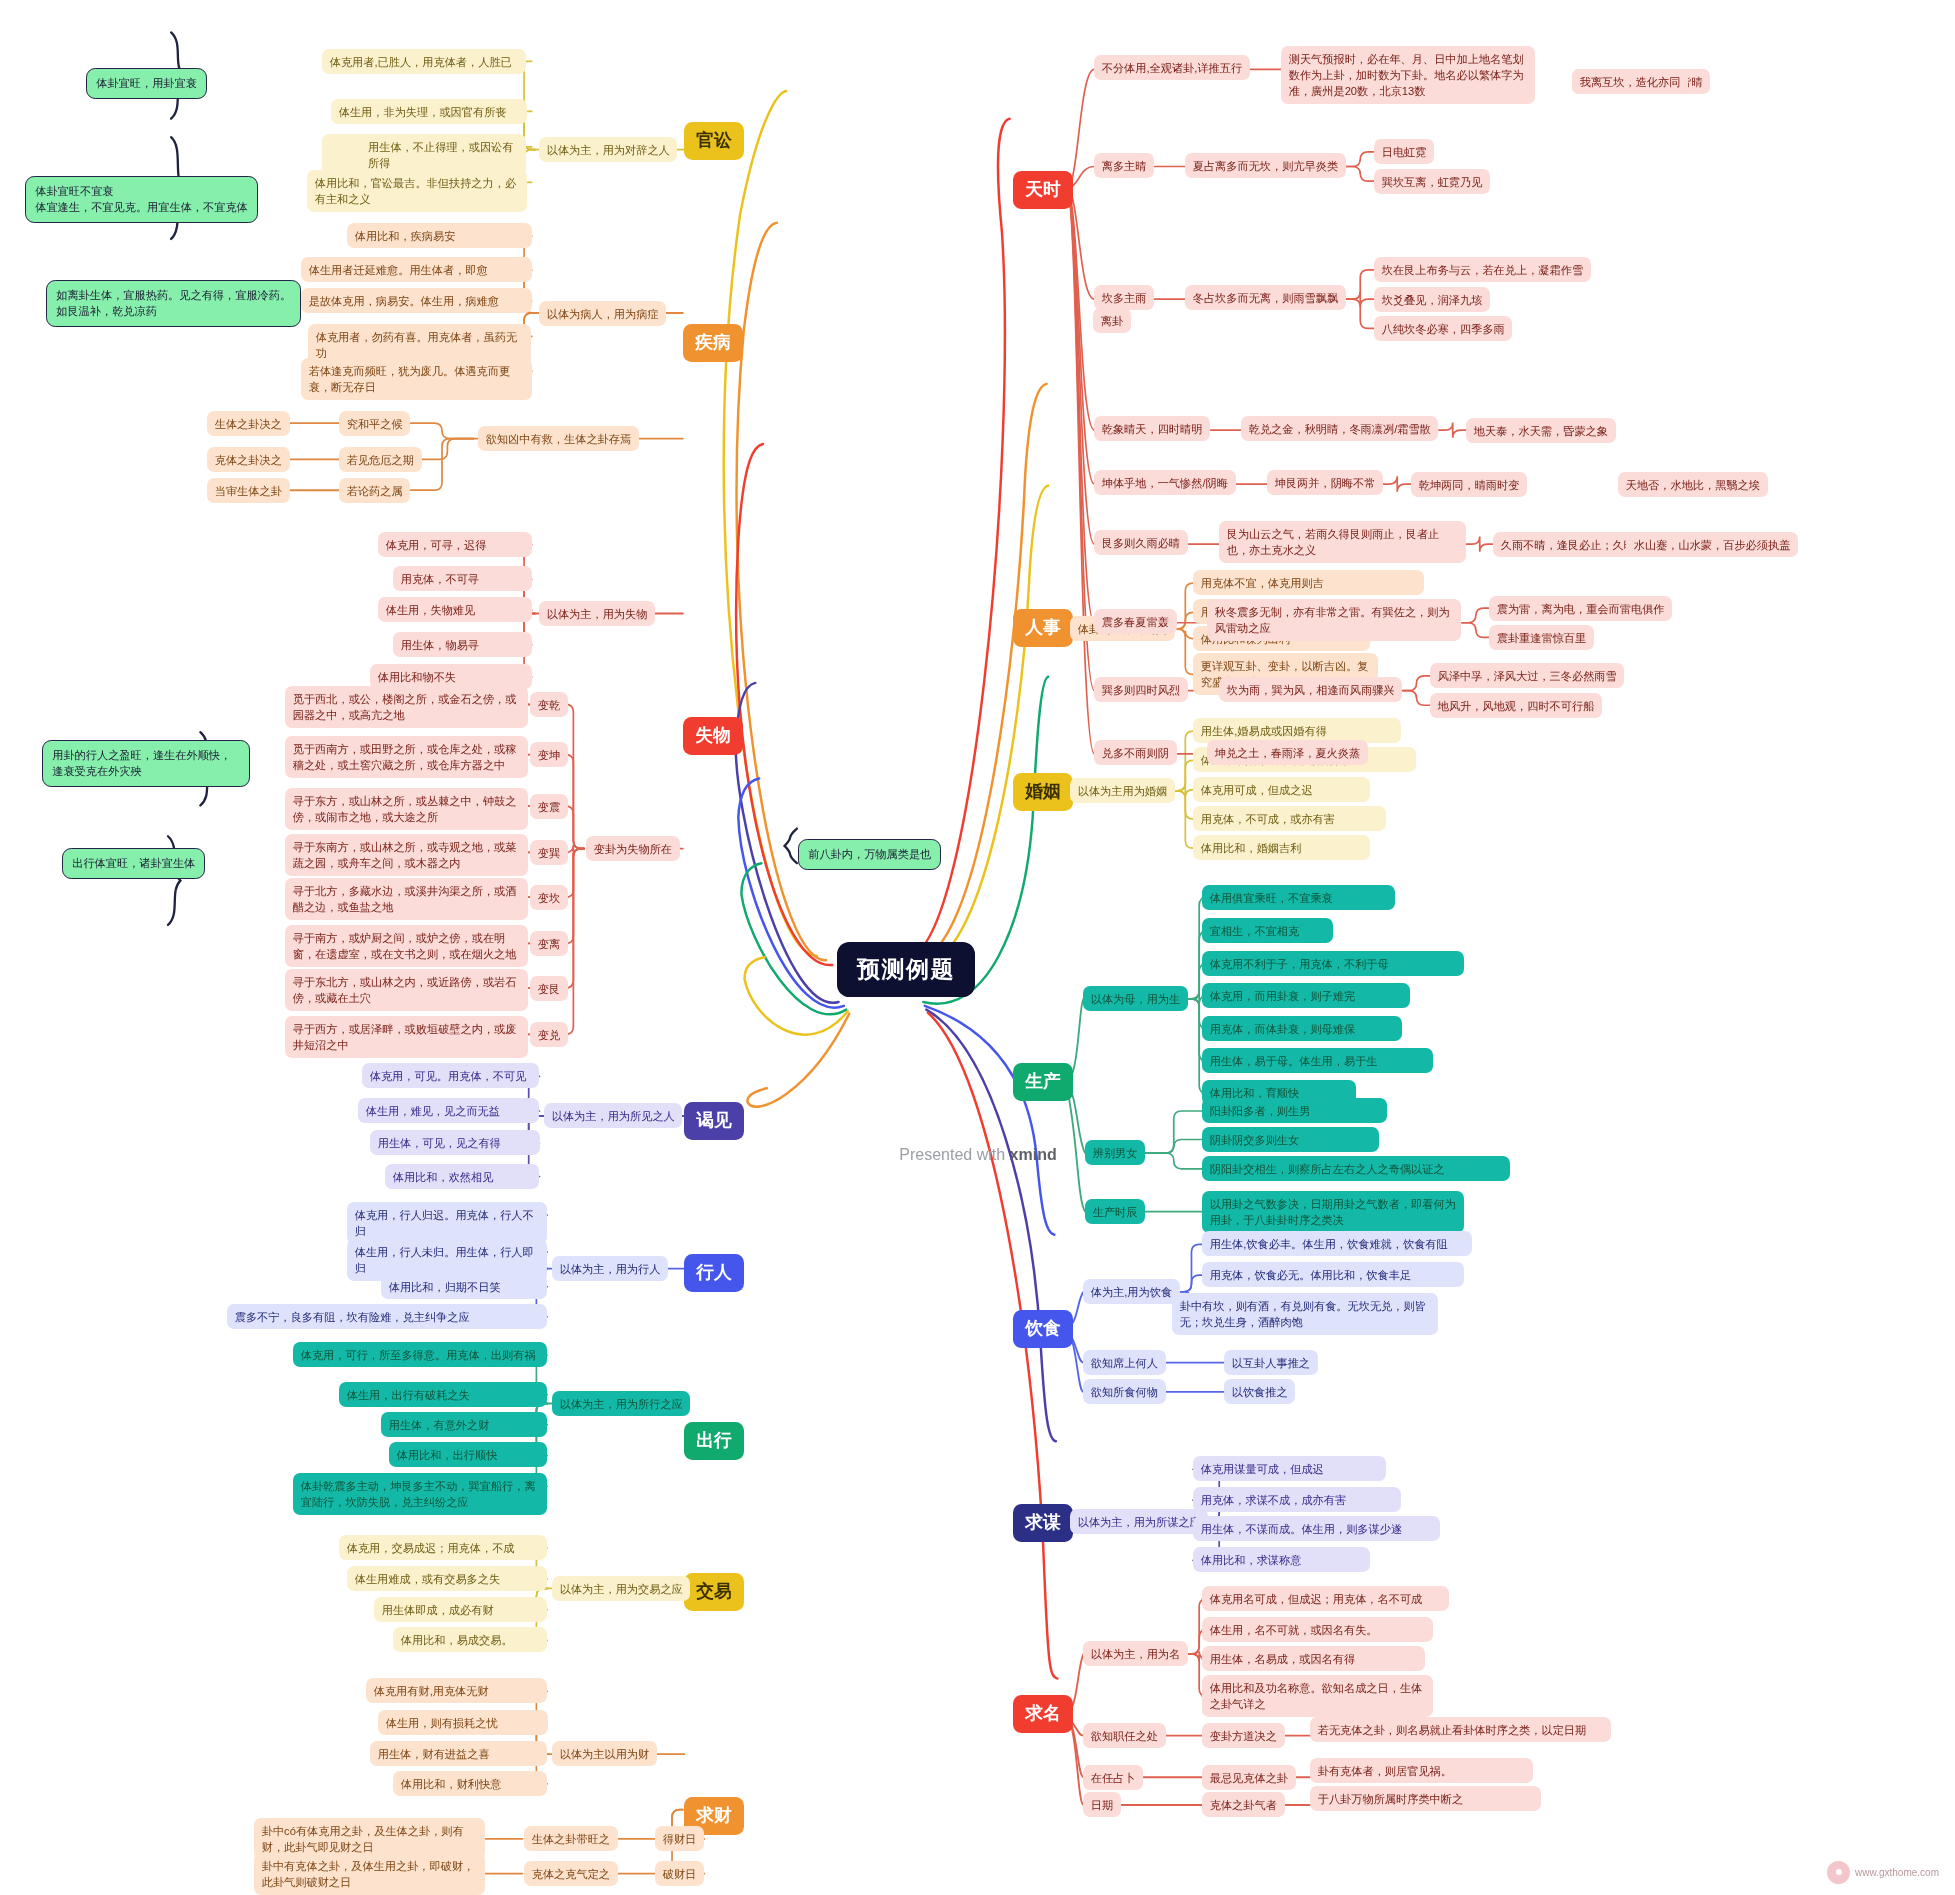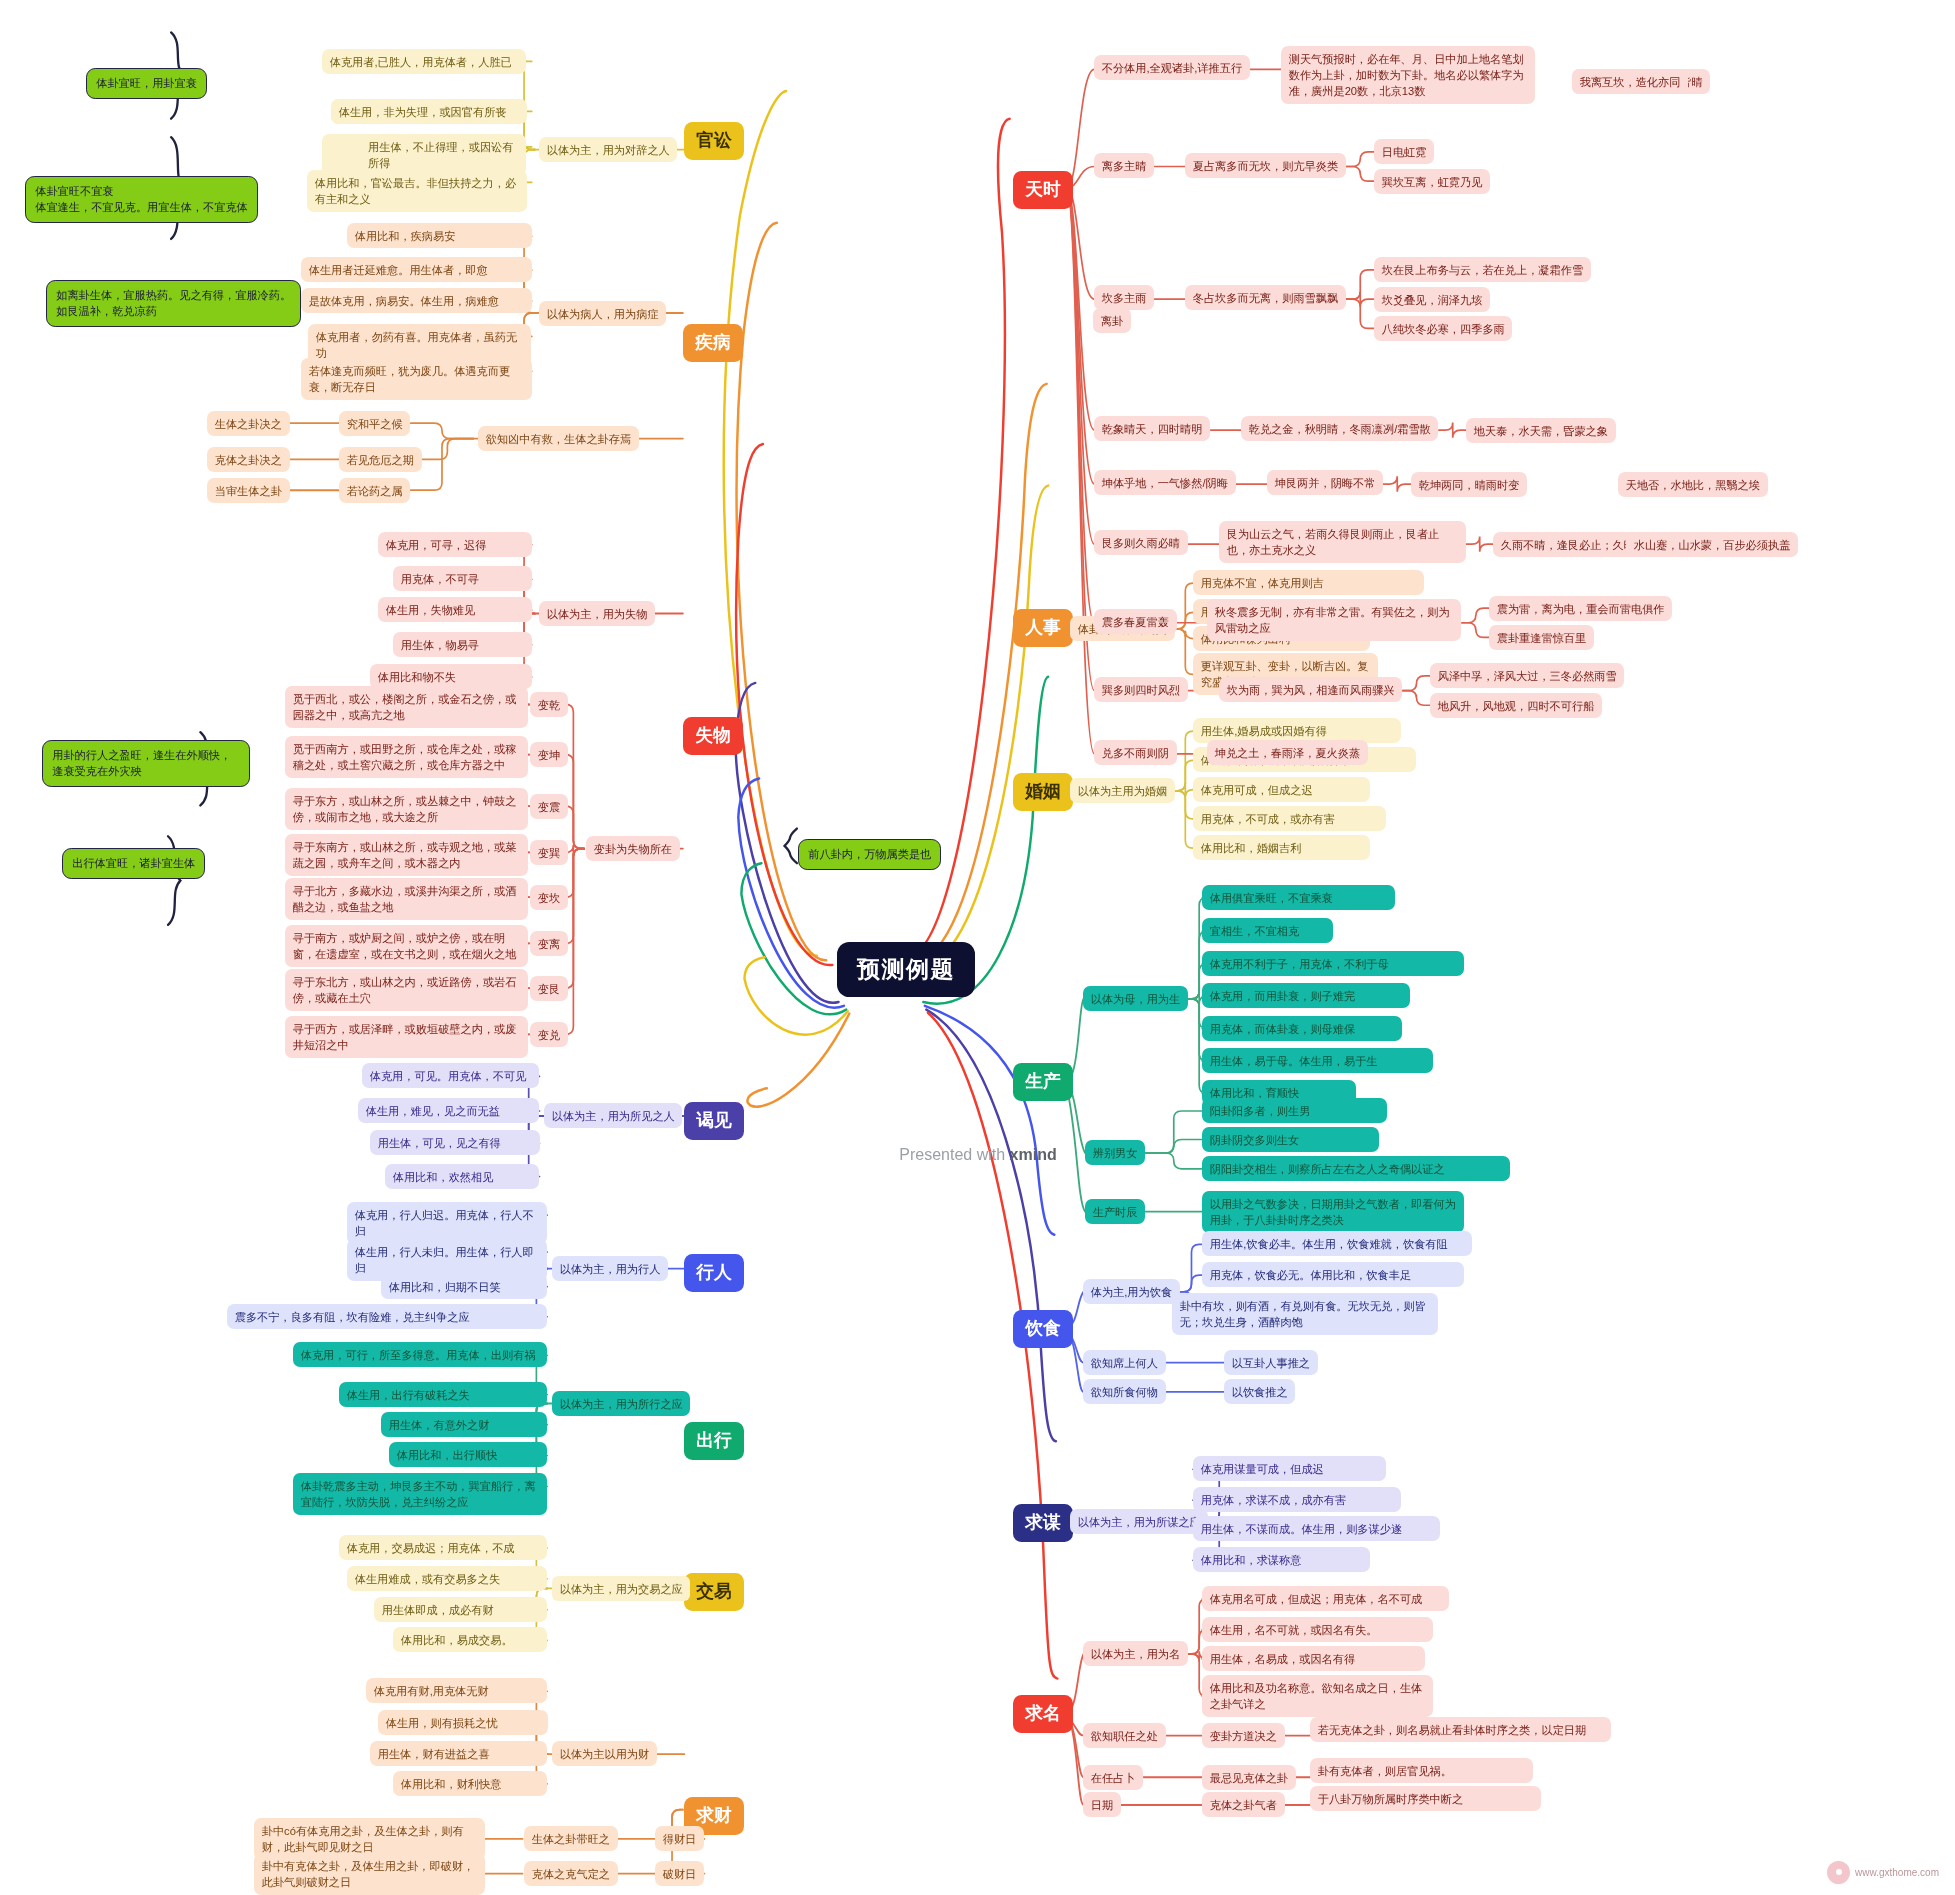--- a/index.html
+++ b/index.html
@@ -3,21 +3,21 @@
 <meta charset="utf-8">
 <style>
   html,body{margin:0;padding:0;background:#fff;}
   body{width:1956px;height:1896px;position:relative;font-family:"Liberation Sans","DejaVu Sans",sans-serif;overflow:hidden;}
   #canvas{position:absolute;inset:0;}
   svg.links{position:absolute;left:0;top:0;width:1956px;height:1896px;pointer-events:none;}
   .node{position:absolute;box-sizing:border-box;border-radius:7px;padding:4.6px 7.7px;line-height:1.45;white-space:pre-wrap;}
   .root{background:#0d1030;color:#fff;font-size:23px;font-weight:600;border-radius:12.3px;padding:10.8px 20px;letter-spacing:1.5px;text-align:center;}
   .main{font-size:17.7px;font-weight:600;color:#fff;border-radius:8.5px;padding:6.2px 12.3px;text-align:center;}
   .lvl{font-size:11.2px;}
-  .callout{border:1.5px solid #232546;border-radius:9.2px;background:#84cc16;color:#1a1c33;font-size:11.2px;padding:6.2px 9.2px;}
+  .callout{border:1.5px solid #232546;border-radius:9.2px;background:#86efac;color:#1a1c33;font-size:11.2px;padding:6.2px 9.2px;}
   
   .c-red{background:#fbdcd8;color:#7a2018;}
   .c-orange{background:#fde3ce;color:#7c4411;}
   .c-yellow{background:#fbf2cd;color:#6d5b11;}
   .c-green{background:#14b8a6;color:#10543a;}
   .c-blue{background:#dfe2fb;color:#222a78;}
   .c-purple{background:#e2e0f8;color:#36278a;}
   .m-red{background:#f03d2f;}
   .m-orange{background:#f0922f;}
   .m-yellow{background:#ebc21c;color:#3b3000;}
@@ -284,21 +284,21 @@
     <div class="node lvl c-blue" style="left: 381px; top: 1274px; width: 166px;">体用比和，归期不日笑</div>
     <div class="node lvl c-blue" style="left: 227px; top: 1304px; width: 320px;">震多不宁，良多有阻，坎有险难，兑主纠争之应</div>
     <div class="node main m-green" style="left: 684px; top: 1422px;">出行</div>
     <div class="node lvl c-green" style="left: 552px; top: 1391px;">以体为主，用为所行之应</div>
     <div class="node lvl c-green" style="left: 293px; top: 1342px; width: 254px;">体克用，可行，所至多得意。用克体，出则有祸</div>
     <div class="node lvl c-green" style="left: 339px; top: 1382px; width: 208px;">体生用，出行有破耗之失</div>
     <div class="node lvl c-green" style="left: 381px; top: 1412px; width: 166px;">用生体，有意外之财</div>
     <div class="node lvl c-green" style="left: 389px; top: 1442px; width: 158px;">体用比和，出行顺快</div>
     <div class="node lvl c-green" style="left: 293px; top: 1473px; width: 254px;">体卦乾震多主动，坤艮多主不动，巽宜船行，离宜陆行，坎防失脱，兑主纠纷之应</div>
     <div class="node main m-yellow" style="left: 684px; top: 1573px;">交易</div>
-    <div class="node lvl c-yellow" style="left: 552px; top: 1576px; border-radius: 6px;">以体为主，用为交易之应</div>
+    <div class="node lvl c-yellow" style="left: 552px; top: 1576px;">以体为主，用为交易之应</div>
     <div class="node lvl c-yellow" style="left: 339px; top: 1535px; width: 208px;">体克用，交易成迟；用克体，不成</div>
     <div class="node lvl c-yellow" style="left: 347px; top: 1566px; width: 200px;">体生用难成，或有交易多之失</div>
     <div class="node lvl c-yellow" style="left: 374px; top: 1597px; width: 173px;">用生体即成，成必有财</div>
     <div class="node lvl c-yellow" style="left: 393px; top: 1627px; width: 154px;">体用比和，易成交易。</div>
     <div class="node main m-orange" style="left: 684px; top: 1797px;">求财</div>
     <div class="node lvl c-orange" style="left: 552px; top: 1741px;">以体为主以用为财</div>
     <div class="node lvl c-orange" style="left: 366px; top: 1678px; width: 181px;">体克用有财,用克体无财</div>
     <div class="node lvl c-orange" style="left: 378px; top: 1710px; width: 170px;">体生用，则有损耗之忧</div>
     <div class="node lvl c-orange" style="left: 370px; top: 1741px; width: 177px;">用生体，财有进益之喜</div>
     <div class="node lvl c-orange" style="left: 393px; top: 1771px; width: 154px;">体用比和，财利快意</div>

